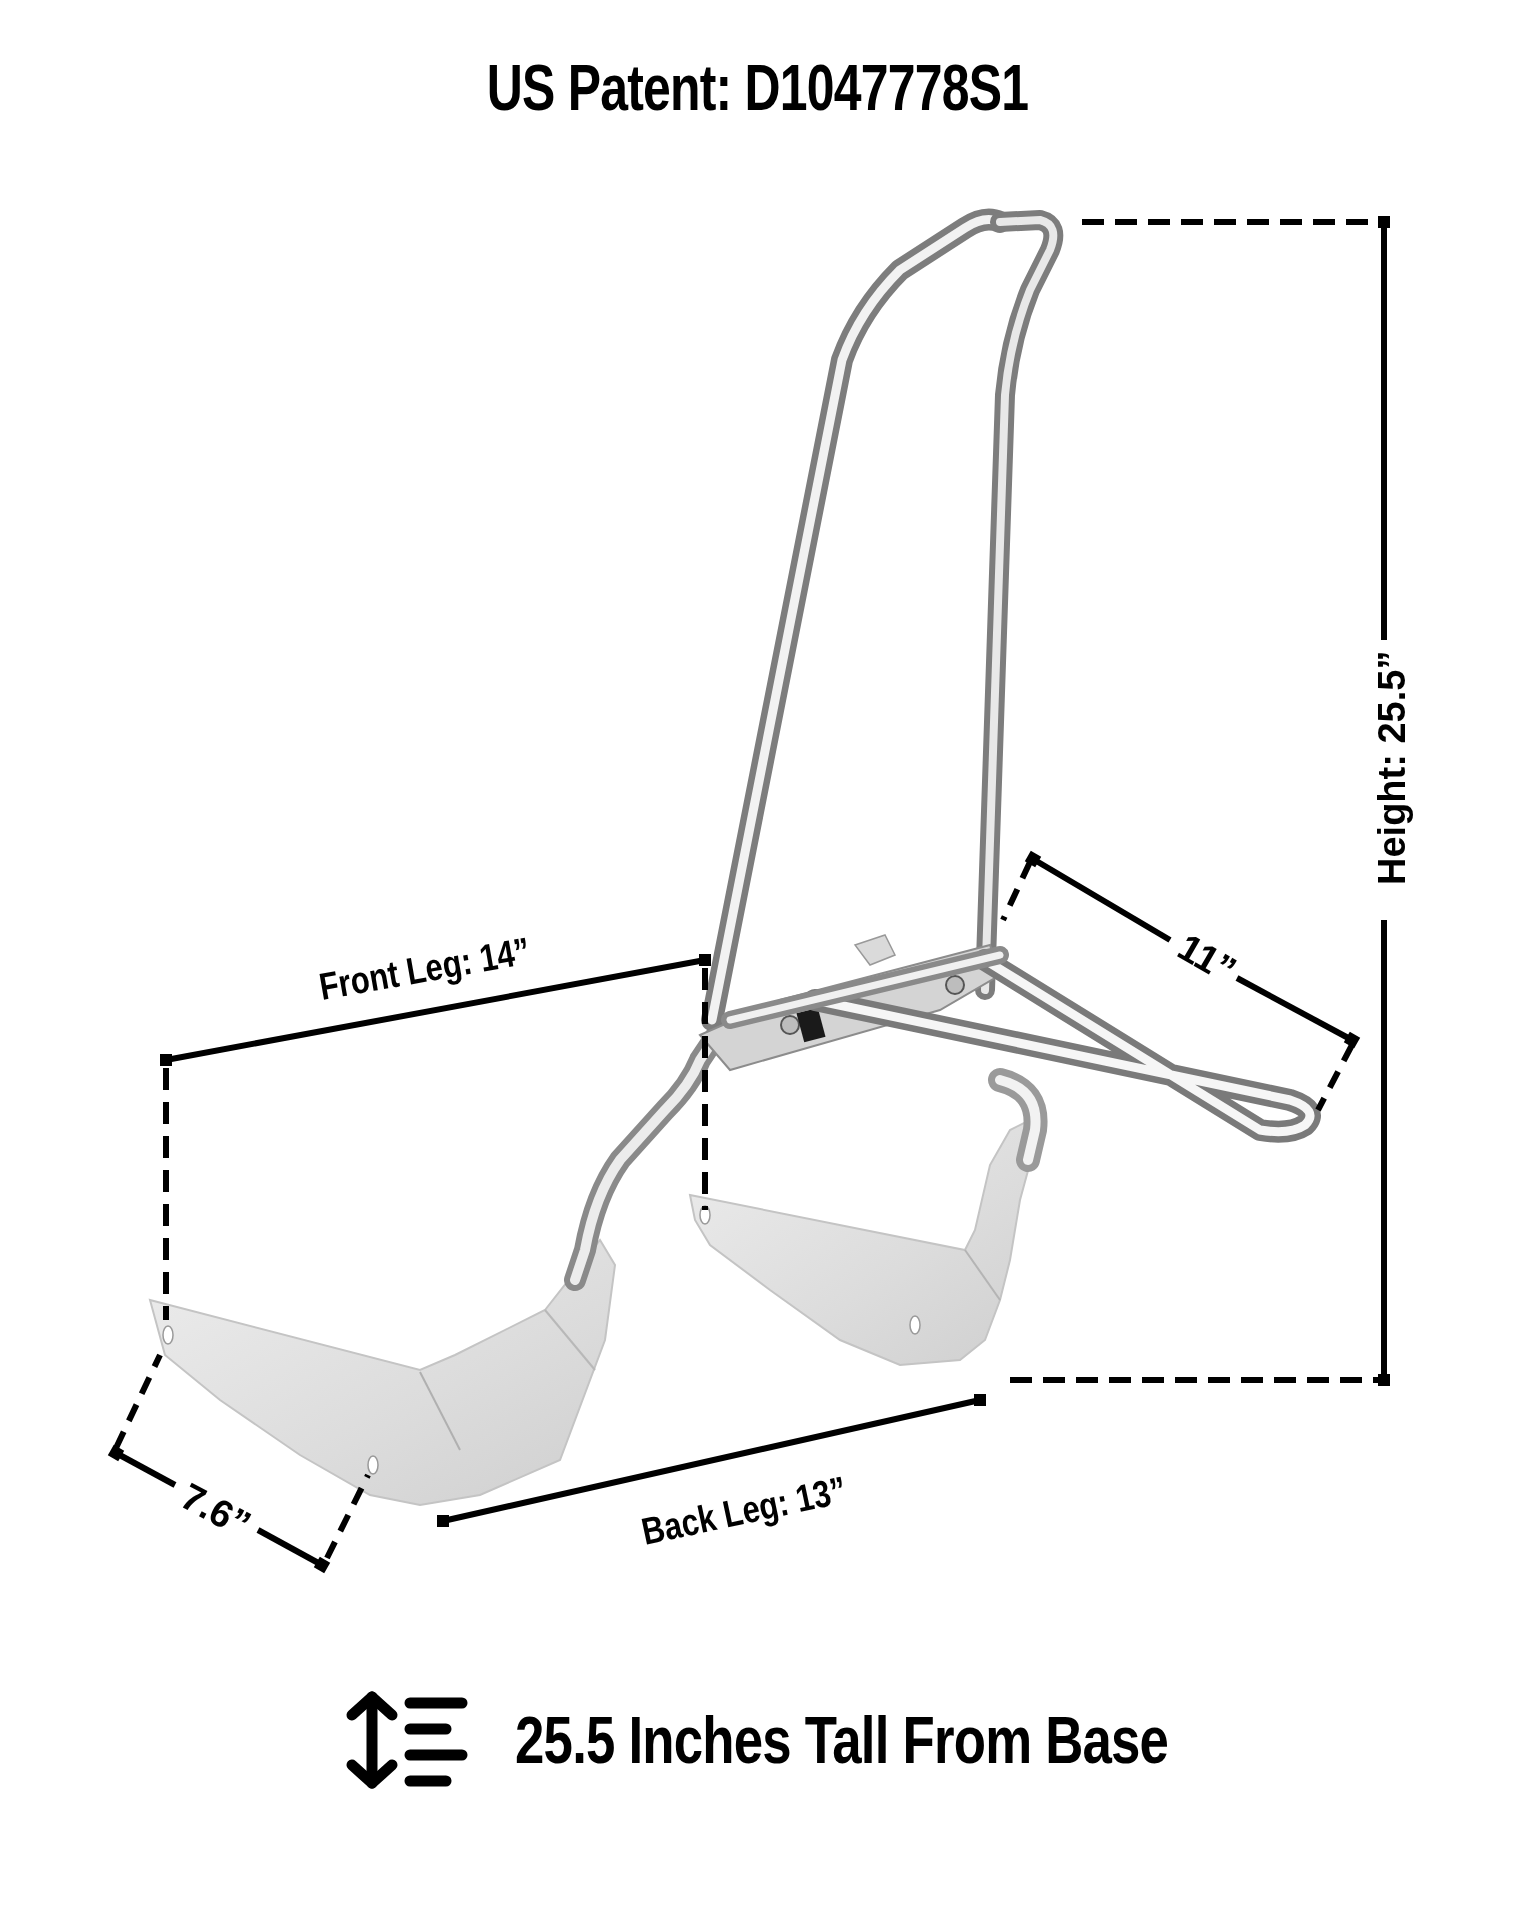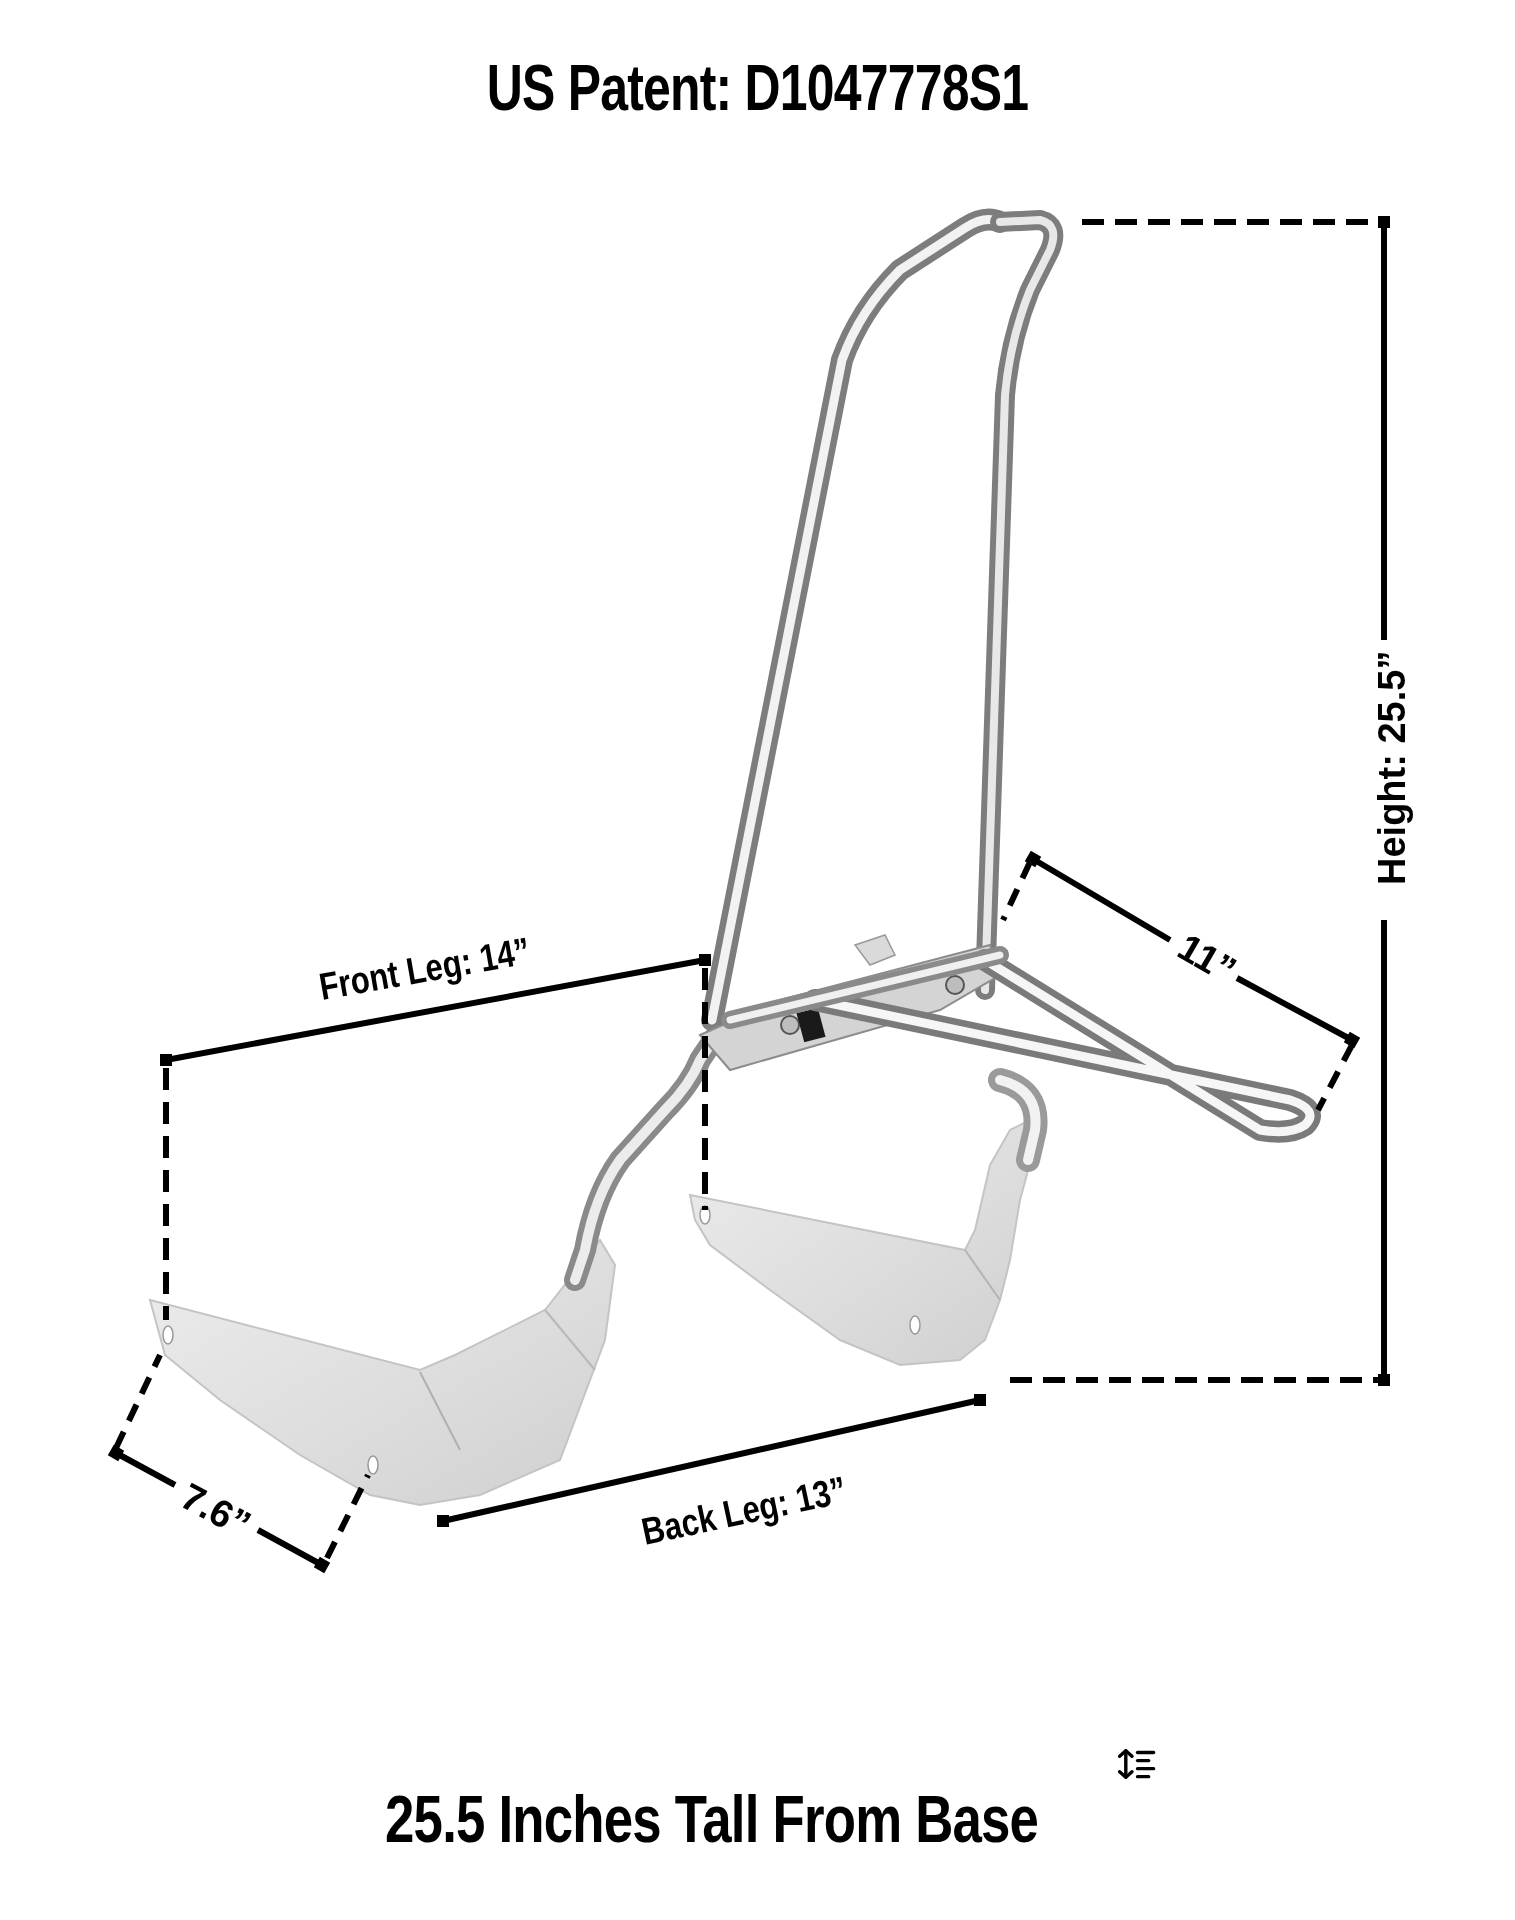--- a/index.html
+++ b/index.html
@@ -8,21 +8,21 @@
       position: absolute; left: 0; top: 48px; width: 1515px; text-align: center;
       font-family: "Liberation Sans", sans-serif; font-weight: 700; font-size: 64px;
       letter-spacing: -1px; transform: scaleX(0.78); transform-origin: 50% 50%;
       line-height: 80px;
     }
     svg.diagram { position: absolute; left: 0; top: 0; }
     .dim-label {
       font-family: "Liberation Sans", sans-serif; font-weight: 700; font-size: 38px; fill: #000;
     }
     .footer {
-      position: absolute; left: 340px; top: 1747px; height: 110px; display: flex; align-items: flex-end; flex-direction: column;
+      position: absolute; left: 340px; top: 1685px; height: 110px; display: flex; align-items: center;
     }
     .footer-icon { width: 130px; height: 110px; }
     .footer-text {
       margin-left: 45px; font-family: "Liberation Sans", sans-serif; font-weight: 700; font-size: 66px;
       transform: scaleX(0.8); transform-origin: 0 50%; white-space: nowrap; letter-spacing: -1px;
     }
   </style>
 </head>
 <body>
 

